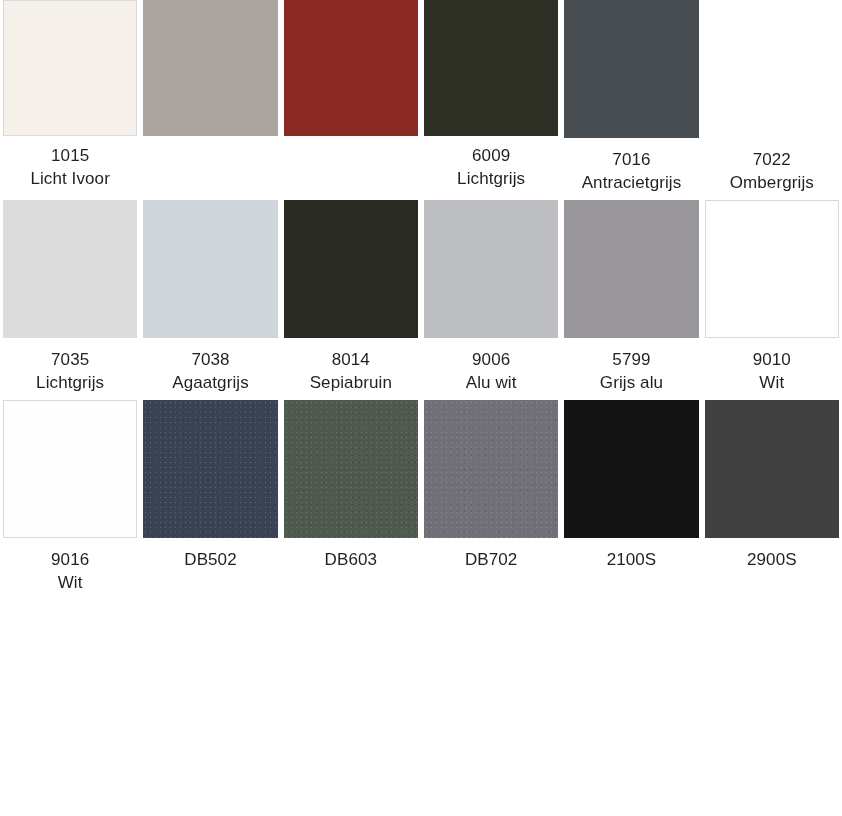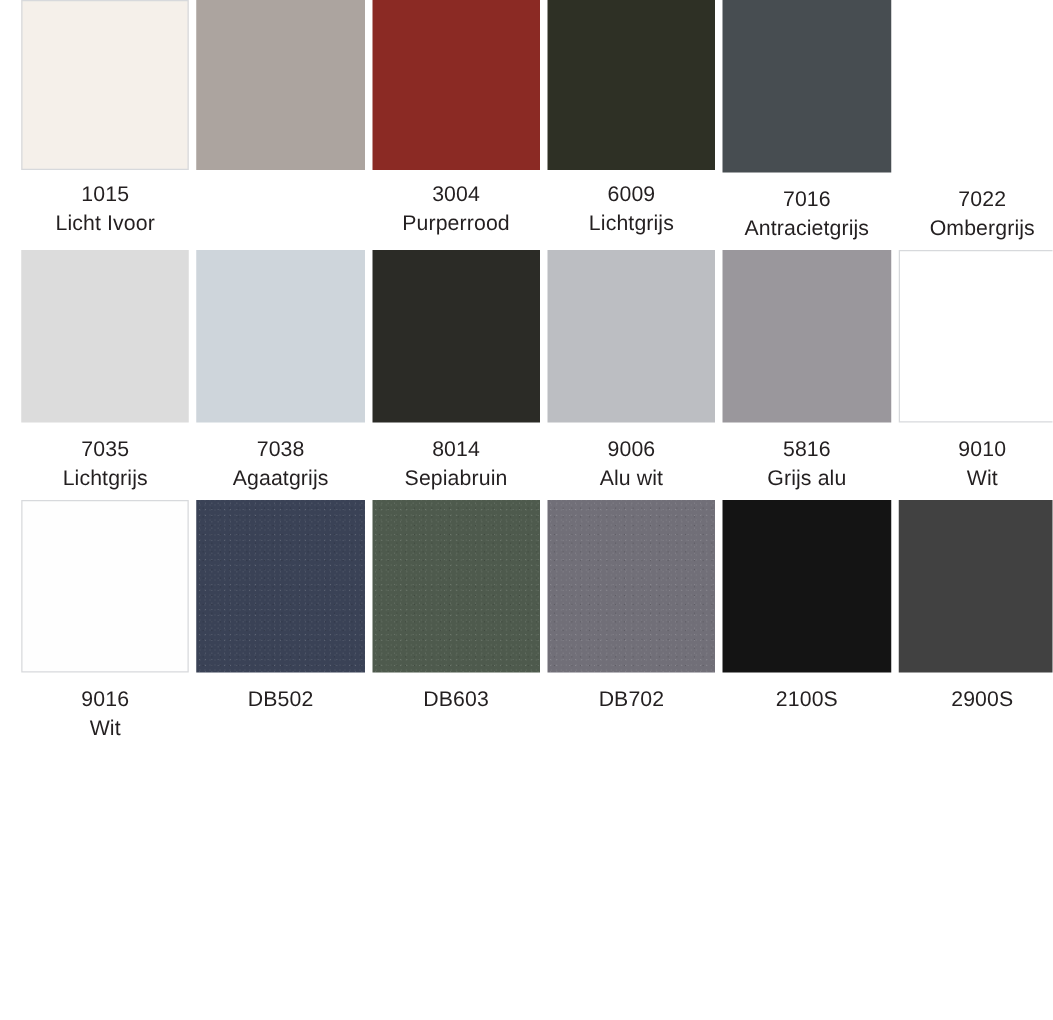--- a/index.html
+++ b/index.html
@@ -13,21 +13,20 @@
     font-family: "Liberation Sans", sans-serif;
     color: #231f20;
     overflow: hidden;
   }
 
   #swatch-grid {
     display: grid;
     grid-template-columns: repeat(6, 140.33px);
     grid-auto-rows: auto;
     width: 790px;
-    padding-left: 14px;
   }
 
   .swatch-cell {
     display: flex;
     flex-direction: column;
     align-items: center;
     box-sizing: border-box;
   }
 
   
@@ -115,24 +114,20 @@
     </div>
     <div class="swatch-cell row-1">
       <div class="chip-wrap">
         <div class="chip" title="1019" style="background: rgb(172, 164, 159);"></div>
       </div>
     </div>
     <div class="swatch-cell row-1">
       <div class="chip-wrap">
         <div class="chip" title="3004" style="background: rgb(139, 42, 36);"></div>
       </div>
-      <div class="labels">
-        <span class="code">3004</span>
-        <span class="name">Purperrood</span>
-      </div>
     </div>
     <div class="swatch-cell row-1">
       <div class="chip-wrap">
         <div class="chip" title="6009" style="background: rgb(46, 48, 37);"></div>
       </div>
       <div class="labels">
         <span class="code">6009</span>
         <span class="name">Lichtgrijs</span>
       </div>
     </div>
@@ -188,21 +183,21 @@
       <div class="labels">
         <span class="code">9006</span>
         <span class="name">Alu wit</span>
       </div>
     </div>
     <div class="swatch-cell row-3">
       <div class="chip-wrap">
         <div class="chip" title="9007" style="background: rgb(154, 151, 156);"></div>
       </div>
       <div class="labels">
-        <span class="code">5816</span>
+        <span class="code">5799</span>
         <span class="name">Grijs alu</span>
       </div>
     </div>
     <div class="swatch-cell row-3">
       <div class="chip-wrap">
         <div class="chip bordered" title="9010" style="background: rgb(255, 255, 255);"></div>
       </div>
       <div class="labels">
         <span class="code">9010</span>
         <span class="name">Wit</span>

